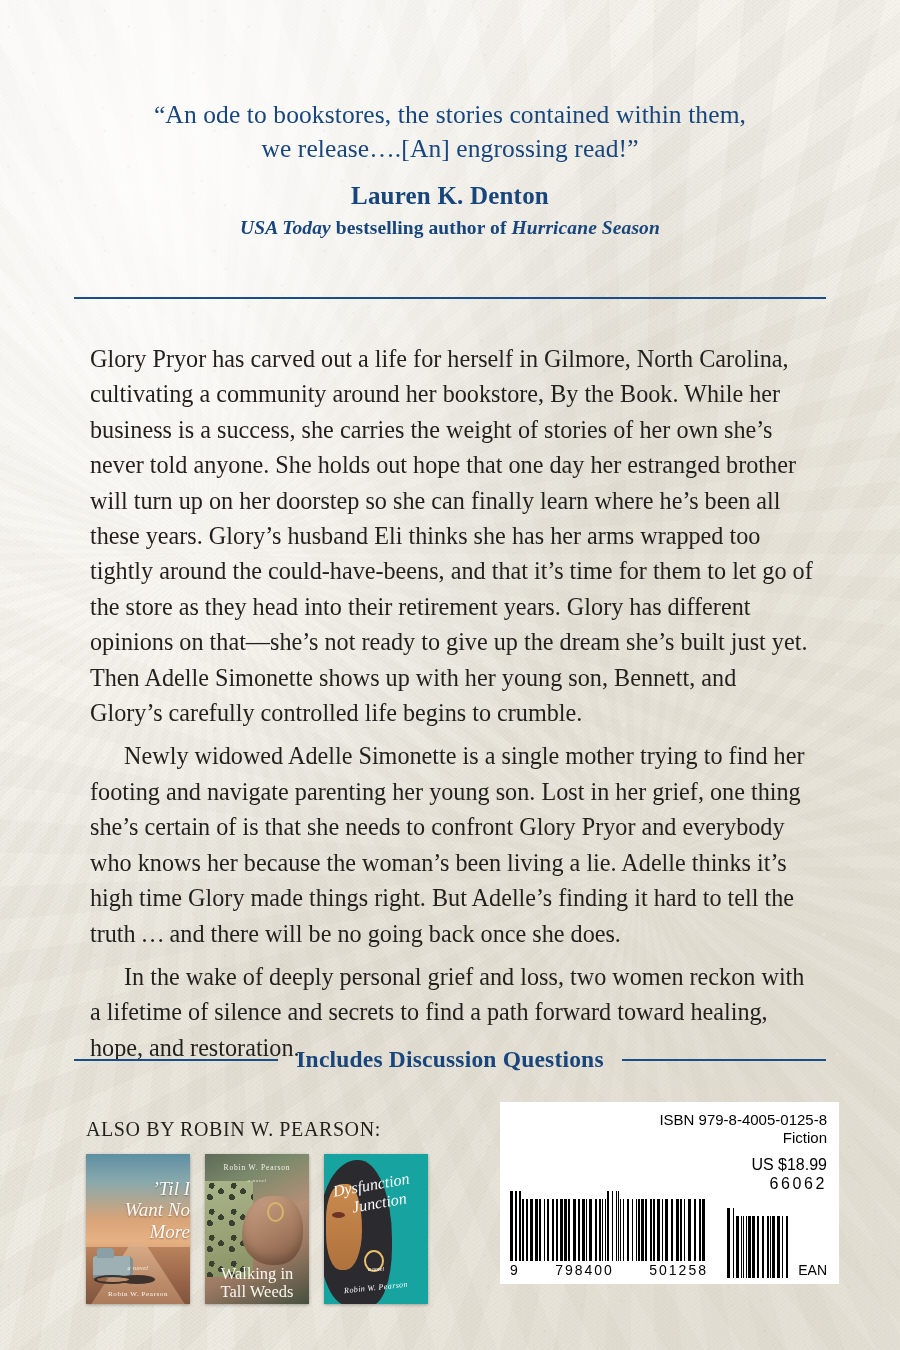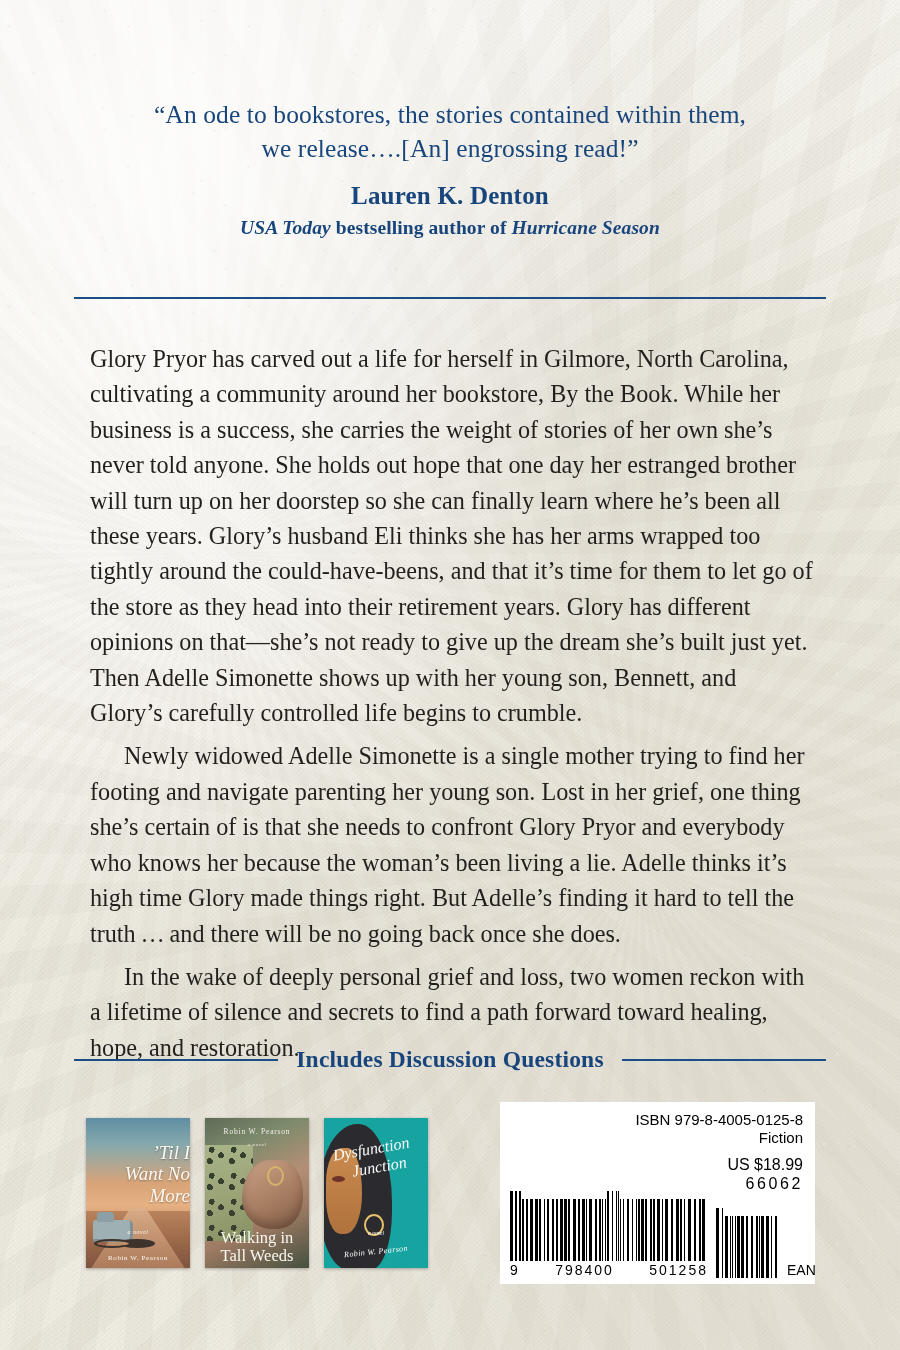--- a/index.html
+++ b/index.html
@@ -281,21 +281,21 @@
   }
   .cover3 .sub {
     position: absolute; left: 44px; top: 112px;
     color: #fbfdfc; font-size: 5.5px; font-style: italic;
   }
 
   
   .isbn-block {
     position: absolute;
     left: 500px; top: 1102px;
-    width: 315px; height: 182px;
+    width: 339px; height: 182px;
     background: #ffffff;
     padding: 9px 12px 6px 10px;
     font-family: "Liberation Sans", "DejaVu Sans", sans-serif;
     color: #000;
   }
   .isbn-lines { text-align: right; line-height: 1.18; }
   .isbn-lines .isbn-num   { font-size: 15px; }
   .isbn-lines .isbn-cat   { font-size: 15px; }
   .isbn-lines .isbn-price { font-size: 16px; margin-top: 10px; }
   .isbn-lines .isbn-code  { font-size: 16px; letter-spacing: 2.6px; }
@@ -340,20 +340,21 @@
     <p>In the wake of deeply personal grief and loss, two women reckon with a lifetime of silence and secrets to find a path forward toward healing, hope, and restoration.</p>
   </div>
 
   <div class="discussion">
     <div class="dq-rule left"></div>
     <div class="discussion-label">Includes Discussion Questions</div>
     <div class="dq-rule right"></div>
   </div>
 
   <div class="also-by">
+    <div class="also-by-heading">ALSO BY ROBIN W. PEARSON:</div>
     <div class="thumb-row">
 
       <div class="thumb cover1">
         <div class="horizon"></div>
         <div class="road"></div>
         <div class="truck"></div>
         <div class="t1">
           <span class="l1">’Til I</span>
           <span class="l2">Want No</span>
           <span class="l3">More</span>

